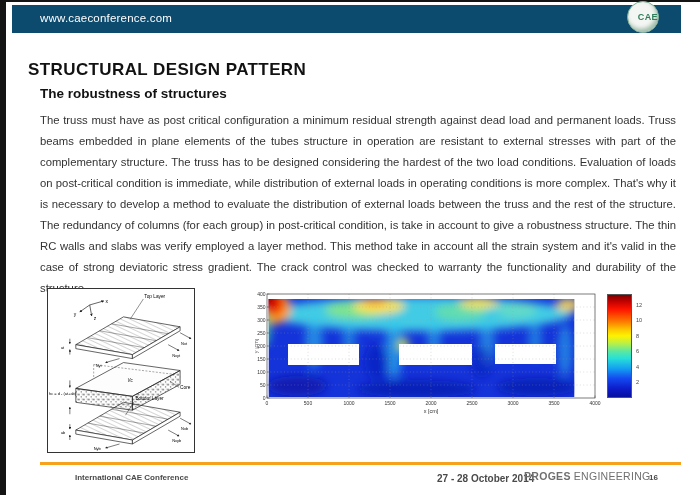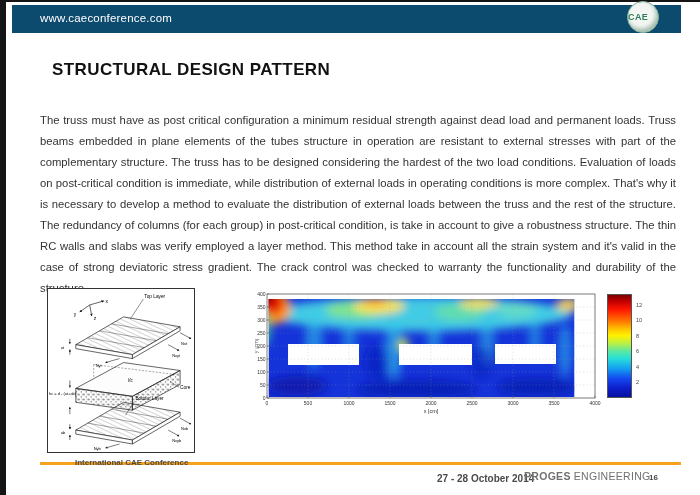--- a/index.html
+++ b/index.html
@@ -6,44 +6,44 @@
   html,body { background:#fff; }
   body { font-family:"Liberation Sans", sans-serif; }
   #slide { position:relative; width:700px; height:495px; background:#fff; overflow:hidden; }
 
   .top-line { position:absolute; left:0; top:0; width:700px; height:2px; background:#141414; }
   .left-strip { position:absolute; left:0; top:0; width:6px; height:495px; background:#141414; }
 
   .header-bar { position:absolute; left:12px; top:5px; width:669px; height:28px; background:#0c4a6e; }
   .header-url { position:absolute; left:28px; top:7px; font-size:11.5px; color:#fff; letter-spacing:0.2px; }
   .logo { position:absolute; left:627px; top:1px; width:32px; height:32px; border-radius:50%;
-          background:#f4f6f3; border:1.5px solid #7fae96; display:flex; align-items:center; justify-content:flex-start;
+          background:#f4f6f3; border:1.5px solid #7fae96; display:flex; align-items:center; justify-content:flex-end;
           box-shadow: inset -2px -3px 4px rgba(90,140,110,.55); }
   .logo span { font-size:9px; font-weight:bold; color:#2e7d5b; letter-spacing:.4px; }
 
-  .slide-title { position:absolute; left:52px; top:60px; font-size:17px; font-weight:bold; color:#121212; letter-spacing:.4px; }
+  .slide-title { position:absolute; left:28px; top:60px; font-size:17px; font-weight:bold; color:#121212; letter-spacing:.4px; }
   .slide-subtitle { position:absolute; left:40px; top:86px; font-size:13.5px; font-weight:bold; color:#121212; }
 
   .body-text { position:absolute; left:40px; top:110px; width:636px; font-size:11.3px; line-height:21px;
                color:#333; text-align:justify; }
 
   .fig-left { position:absolute; left:47px; top:288px; width:148px; height:165px; border:1px solid #333; background:#fff; }
   .fig-left svg { width:100%; height:100%; display:block; }
 
   .fig-right { position:absolute; left:255px; top:290px; width:430px; height:126px; }
   .fig-right svg { width:100%; height:100%; display:block; }
 
   .colorbar-wrap { position:absolute; left:607px; top:294px; width:56px; height:104px; }
   .colorbar { position:absolute; left:0; top:0; width:25px; height:104px; border:1px solid #555;
     background:linear-gradient(180deg,#7f0000 0%,#bf0000 6%,#ff1400 14%,#ff7a00 26%,#ffc800 34%,
       #fff200 40%,#b4f04c 48%,#5ce8a0 55%,#28e0d8 62%,#14a0f0 72%,#1448f0 82%,#0c1cc8 92%,#0810a0 100%); }
   .cb-tick { position:absolute; left:29px; font-size:5.5px; color:#444; }
 
   .footer-line { position:absolute; left:40px; top:462px; width:641px; height:3px; background:#F6A21D; }
-  .footer-conf { position:absolute; left:75px; top:458px; font-size:8px; font-weight:bold; color:#4a4a4a; }
+  .footer-conf { position:absolute; left:75px; top:473px; font-size:8px; font-weight:bold; color:#4a4a4a; }
   .footer-date { position:absolute; left:437px; top:473px; font-size:10px; font-weight:bold; color:#4a4a4a; }
   .footer-company { position:absolute; left:524px; top:470px; font-size:10.5px; color:#6f6f6f; letter-spacing:.3px; }
   .footer-company .suffix { font-weight:400; margin-left:3px; }
   .footer-company .name { font-weight:700; }
   .footer-page { position:absolute; left:649px; top:473px; font-size:8px; font-weight:bold; color:#4a4a4a; }
 
   text { font-family:"Liberation Sans", sans-serif; }
 </style>
 </head>
 <body>
@@ -53,20 +53,21 @@
   <div class="left-strip"></div>
 
   <div class="header-bar">
     <span class="header-url">www.caeconference.com</span>
   </div>
   <div class="logo">
     <span>CAE</span>
   </div>
 
   <h1 class="slide-title">STRUCTURAL DESIGN PATTERN</h1>
+  <h2 class="slide-subtitle">The robustness of structures</h2>
 
   <p class="body-text">The truss must have as post critical configuration a minimum residual strength against dead load and permanent loads. Truss beams embedded in plane elements of the tubes structure in operation are resistant to external stresses with part of the complementary structure. The truss has to be designed considering the hardest of the two load conditions. Evaluation of loads on post-critical condition is immediate, while distribution of external loads in operating conditions is more complex. That's why it is necessary to develop a method to evaluate the distribution of external loads between the truss and the rest of the structure. The redundancy of columns (for each group) in post-critical condition, is take in account to give a  robustness structure. The thin RC walls and slabs was verify employed a layer method. This method take in account all the strain system and it's valid in the case of strong deviatoric stress gradient. The crack control was checked to warranty the functionality and durability of the structure.</p>
 
   <div class="fig-left">
     <svg viewBox="0 0 147 164">
       <defs>
         <marker id="ah" viewBox="0 0 6 6" refX="5" refY="3" markerWidth="4" markerHeight="4" orient="auto">
           <path d="M0,0 L6,3 L0,6 Z" fill="#222"></path>
         </marker>
         <pattern id="hatch" width="4" height="4" patternUnits="userSpaceOnUse" patternTransform="rotate(115)">

